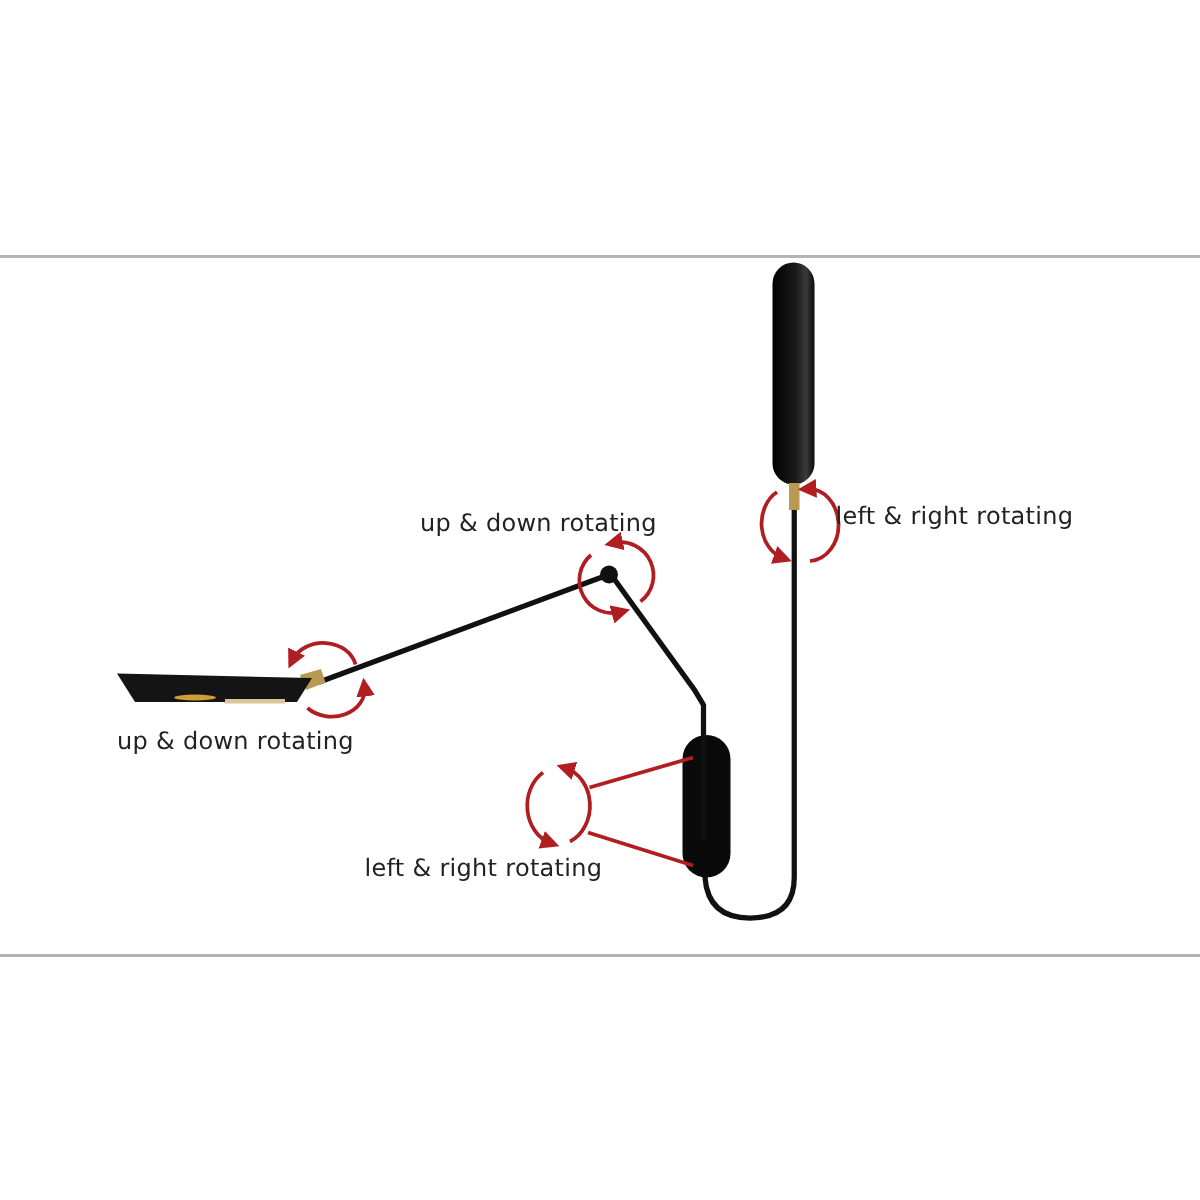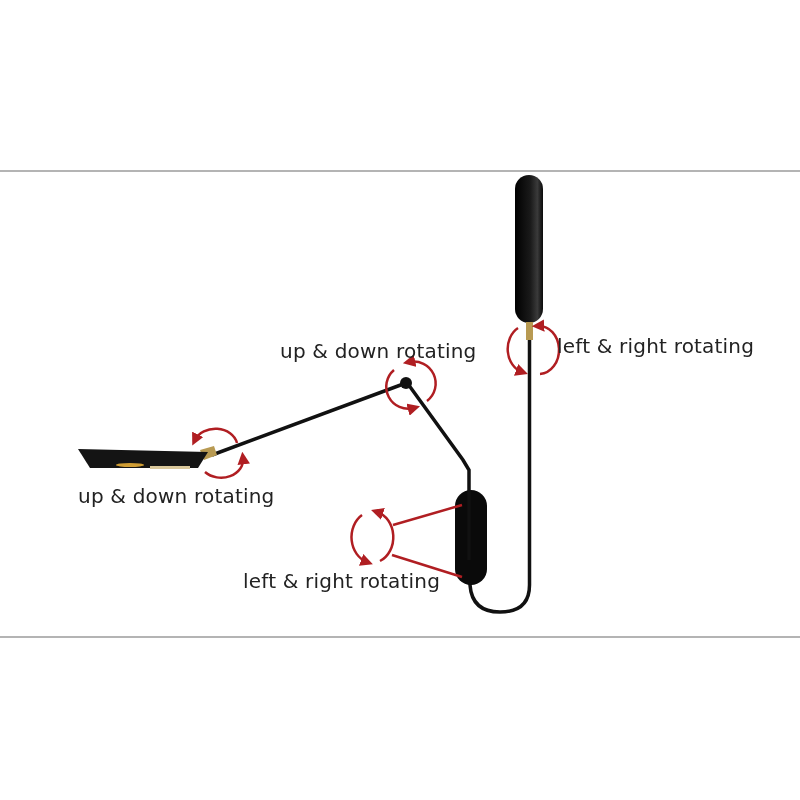--- a/index.html
+++ b/index.html
@@ -1,19 +1,19 @@
 <!DOCTYPE html>
 <html><head>
 <meta charset="utf-8">
 <style>
   html, body { margin: 0; padding: 0; background: #ffffff; }
   body { width: 800px; height: 800px; position: relative; overflow: hidden;
          font-family: "DejaVu Sans", sans-serif; }
   .rule { position: absolute; left: 0; width: 800px; height: 2px; background: #b4b4b4; }
-  .label { position: absolute; font-size: 20px; color: #222; white-space: nowrap;
+  .label { position: absolute; font-size: 16px; color: #222; white-space: nowrap;
            font-family: "DejaVu Sans", sans-serif; letter-spacing: 0.2px; }
   svg.scene { position: absolute; left: 0; top: 0; }
 </style>
 </head>
 <body>
 
 <div class="rule" style="top:170px;"></div>
 <div class="rule" style="top:636px;"></div>
 
 <svg class="scene" width="800" height="800" viewBox="0 0 800 800">

